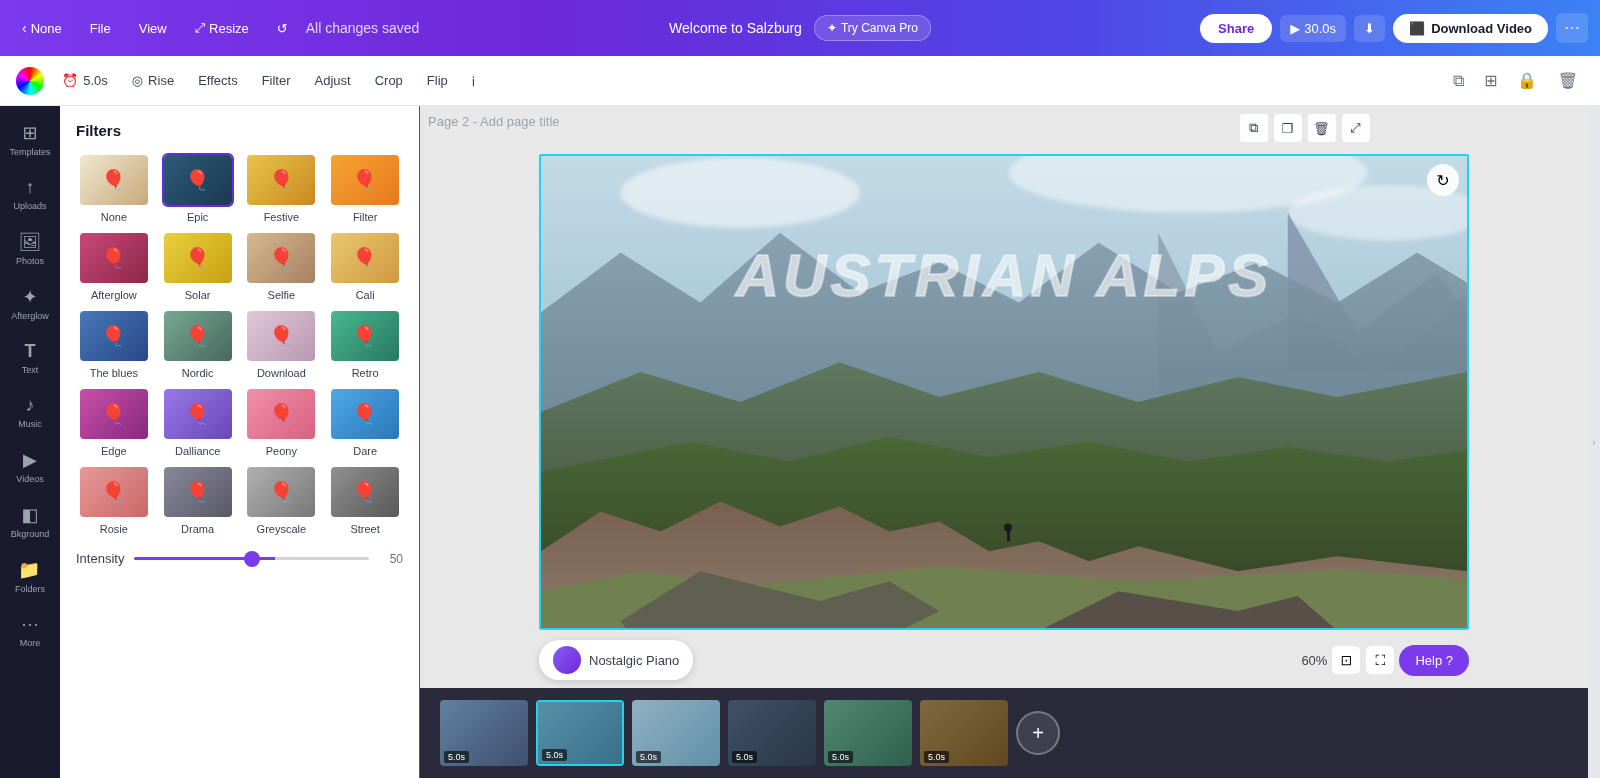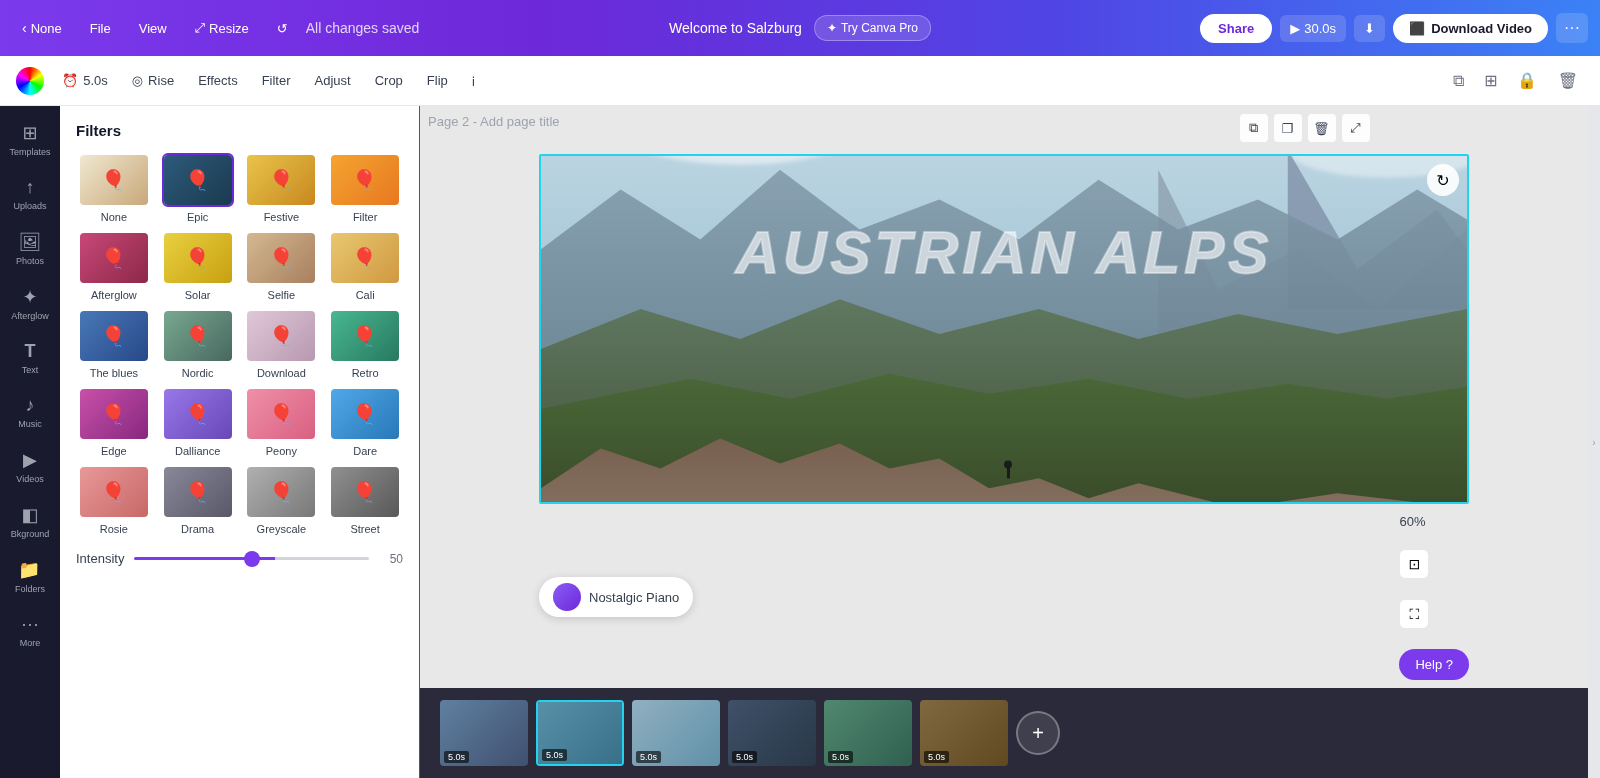--- a/index.html
+++ b/index.html
@@ -243,21 +243,21 @@
       display: flex; align-items: center; gap: 8px;
       background: white; border-radius: 20px; padding: 6px 14px;
       box-shadow: 0 2px 8px rgba(0,0,0,0.15);
     }
     .music-avatar {
       width: 28px; height: 28px; border-radius: 50%;
       background: linear-gradient(135deg, #8b5cf6, #6d28d9);
     }
     .music-name { font-size: 13px; color: #374151; }
     .zoom-controls {
-      display: flex; gap: 20px; flex-direction: column;
+      display: flex; align-items: center; gap: 4px;
     }
     .zoom-pct { font-size: 13px; color: #374151; }
     .zoom-btn {
       background: white; border: 1px solid #e5e7eb; border-radius: 6px;
       width: 30px; height: 30px; cursor: pointer;
       display: flex; align-items: center; justify-content: center; font-size: 14px;
     }
     .help-btn {
       background: #7c3aed; color: white; border: none;
       border-radius: 20px; padding: 8px 16px; font-size: 13px; font-weight: 500;

